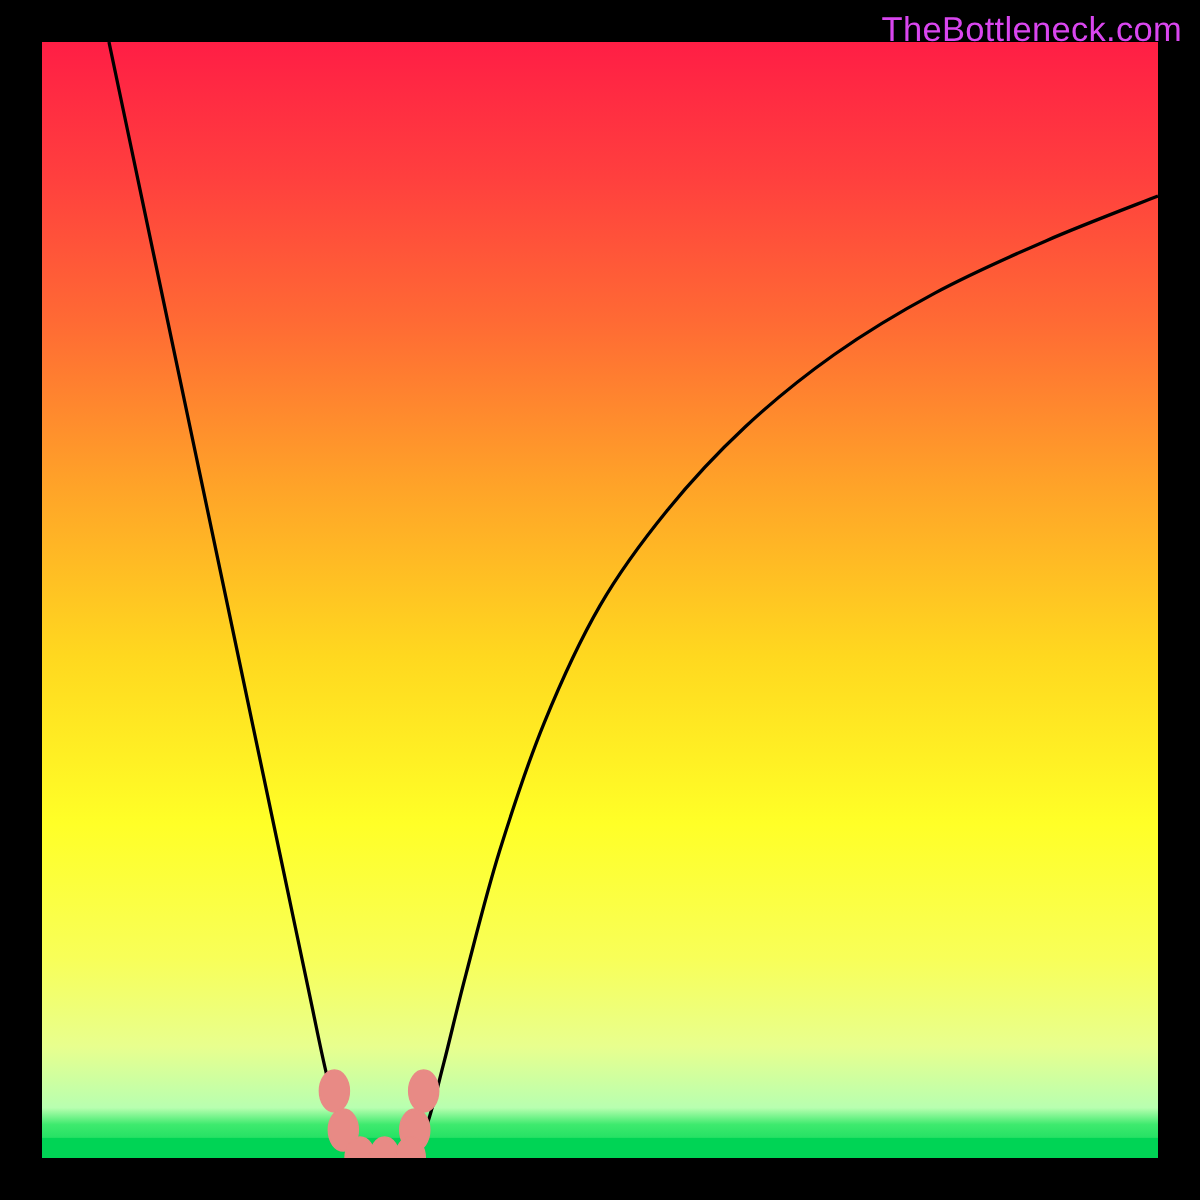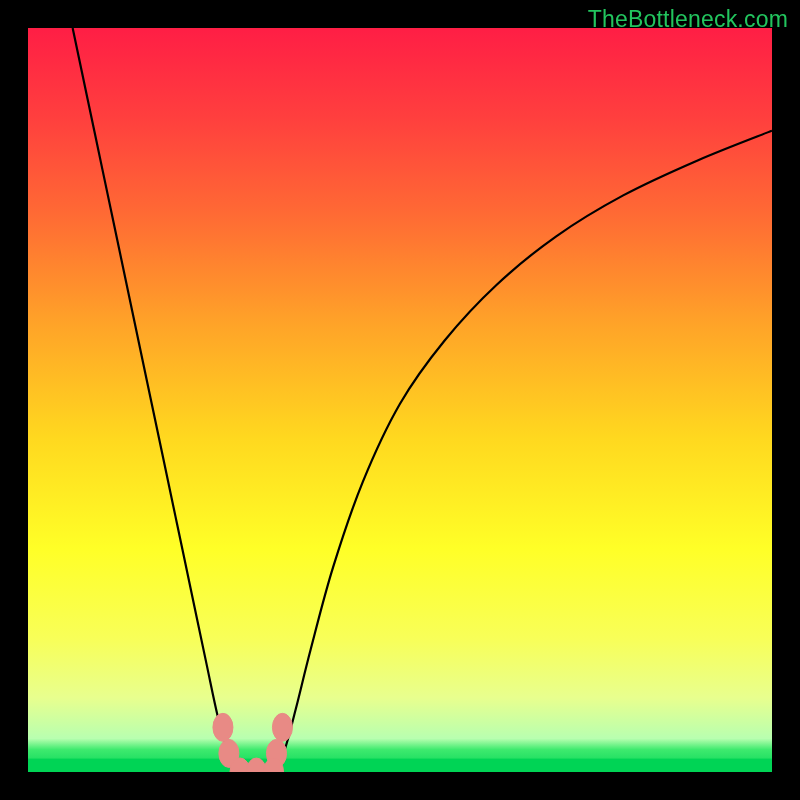--- a/index.html
+++ b/index.html
@@ -21,21 +21,21 @@
     left: 28px;
     top: 28px;
     width: 744px;
     height: 744px;
     overflow: hidden;
   }
   .watermark {
     position: absolute;
     top: 6px;
     right: 12px;
-    color: #22c55e;
+    color: #d946ef;
     font-size: 23px;
     font-weight: 500;
     letter-spacing: 0.2px;
     user-select: none;
   }
   svg {
     display: block;
     width: 100%;
     height: 100%;
   }

